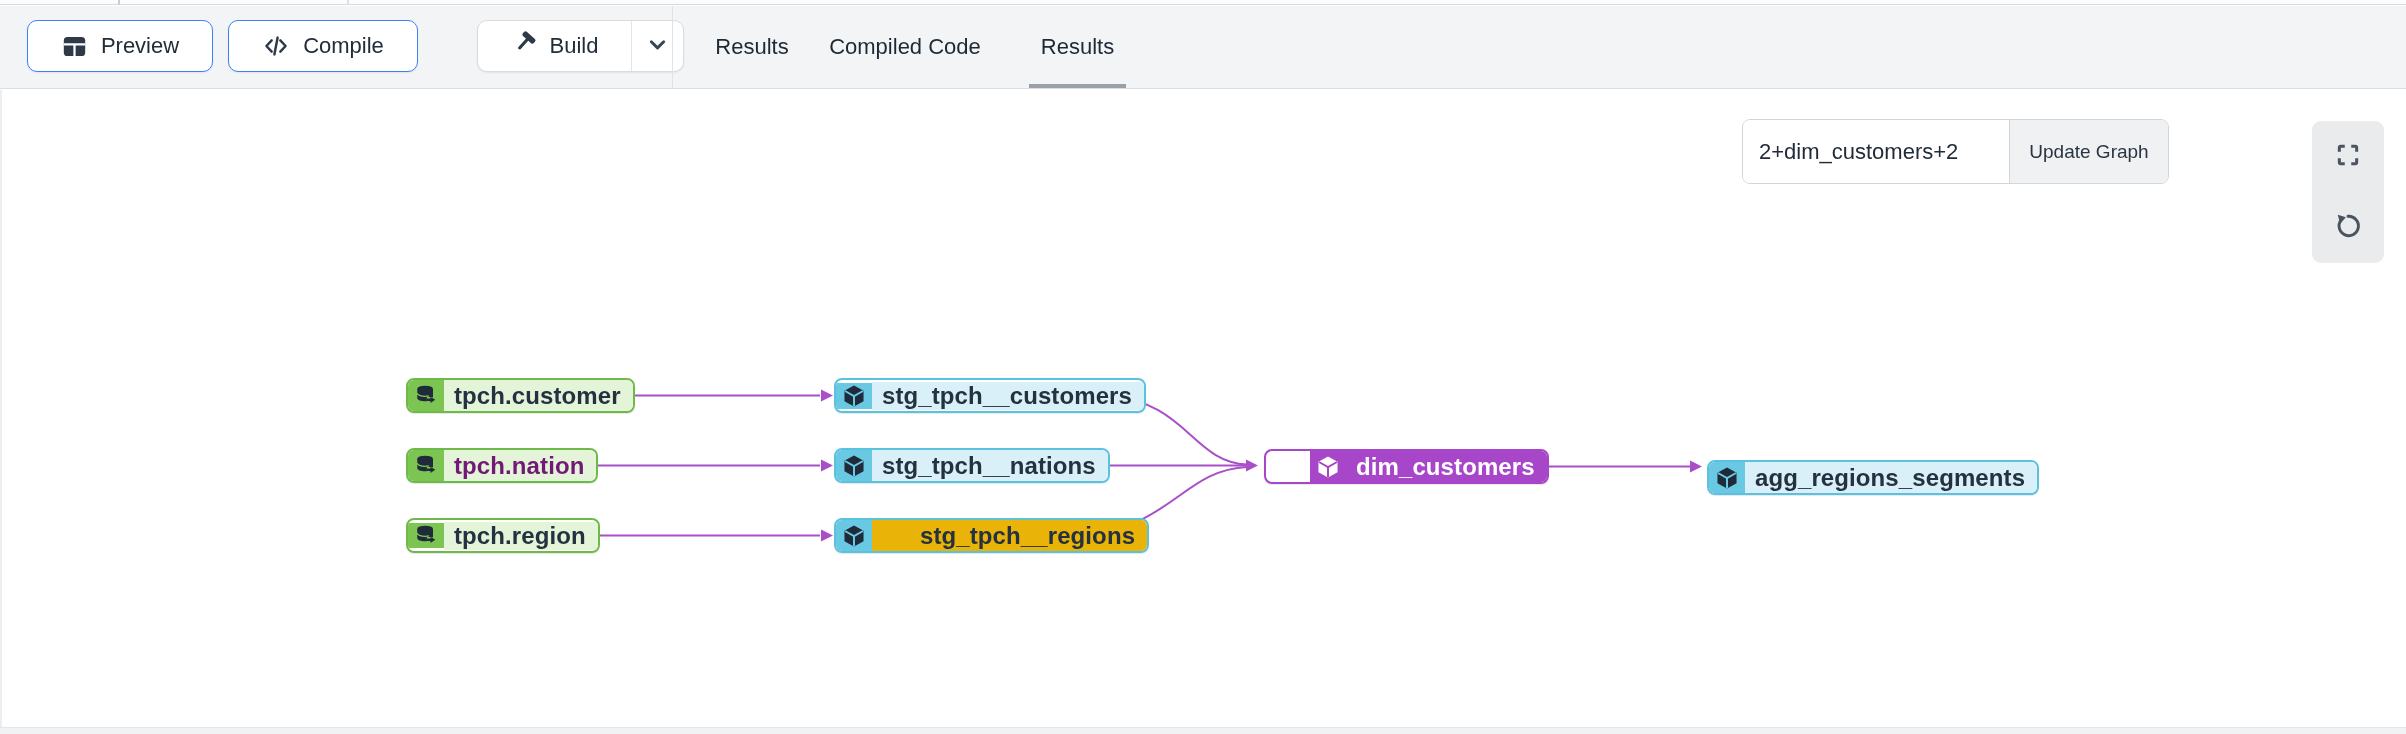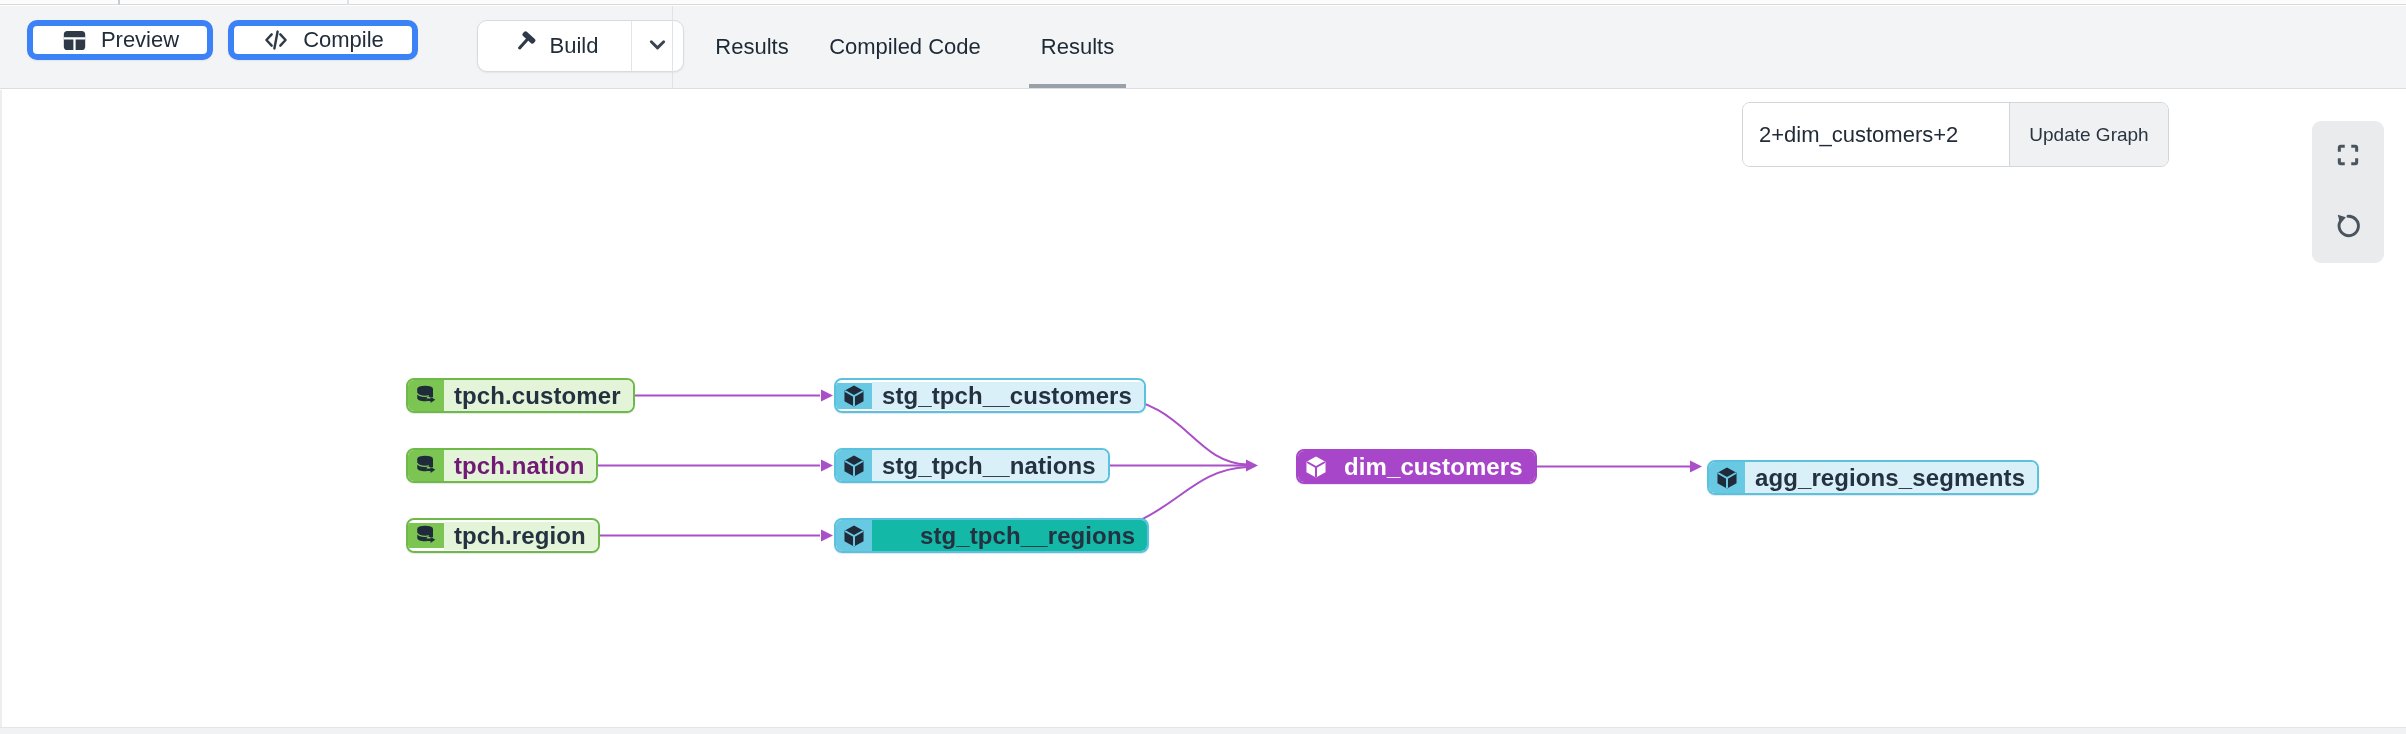--- a/index.html
+++ b/index.html
@@ -10,22 +10,22 @@
     font-family: "Liberation Sans", "DejaVu Sans", sans-serif;
     color: #222d3a;
   }
   
   .top-strip { position:absolute; left:0; top:0; width:100%; height:5px; background:#fcfcfd; border-bottom:1px solid #d7dadd; }
   .ts-div { position:absolute; top:0; width:2px; height:5px; background:#c9cdd2; }
 
   
   .toolbar { position:absolute; left:0; top:6px; width:100%; height:83px; background:#f3f4f6; border-bottom:1px solid #dcdfe2; }
   .tbtn {
-    position:absolute; top:14px; height:40px;
-    background:#fff; border:6px solid #3b82f6; border-radius:10px;
+    position:absolute; top:14px; height:52px;
+    background:#fff; border:1px solid #3b82f6; border-radius:10px;
     box-shadow:0 1px 2px rgba(16,24,40,.07);
     display:flex; align-items:center; justify-content:center; gap:13px;
     font-size:22px; color:#222d3a; cursor:pointer;
     font-family: inherit;
   }
   .tbtn .bicon { display:flex; align-items:center; }
   .build-group {
     position:absolute; top:14px; left:433px; width:207px; height:52px;
     background:#fff; border:1px solid #d9dcdf; border-radius:10px;
     box-shadow:0 1px 2px rgba(16,24,40,.07); display:flex; overflow:hidden;margin-left:44px;
@@ -43,21 +43,21 @@
   .gnode {
     position:absolute; height:35px; border-radius:8px; border:2px solid;
     display:flex; align-items:stretch; overflow:hidden; cursor:pointer;
     box-shadow:0 1px 1px rgba(16,24,40,.10);
   }
   .gnode .nicon { width:36px; display:flex; align-items:center; justify-content:center; }
   .gnode .nlabel { display:flex; align-items:center; padding:0 12px 0 10px; font-weight:700; font-size:24px; letter-spacing:.1px; white-space:nowrap; }
 
   
   .selector {
-    position:absolute; left:1740px; top:12px; width:427px; height:65px;
+    position:absolute; left:1740px; top:29px; width:427px; height:65px;
     display:flex; background:#fff; border:1px solid #d2d6d9; border-radius:8px; overflow:hidden;
   }
   .selector input {
     flex:1; border:none; outline:none; padding:0 16px; font-size:22px; color:#222c38;
     font-family:inherit; background:#fff; min-width:0;
   }
   .selector .upd {
     width:159px; border:none; border-left:1px solid #d2d6d9; background:#eff1f2;
     font-size:19px; color:#2a3542; cursor:pointer; font-family:inherit;
   }
@@ -215,23 +215,23 @@
           </span>
           <span class="nlabel" style="background: rgb(217, 240, 249); color: rgb(36, 49, 64);">stg_tpch__nations</span>
         </div>
         <div class="gnode" style="left: 832px; top: 428px; border-color: rgb(90, 194, 223);">
           <span class="nicon" style="background: rgb(105, 200, 226);">
             <svg width="26" height="26" viewBox="0 0 24 24">
      <path d="M12 2.2 20.8 7.1 V16.9 L12 21.8 3.2 16.9 V7.1 Z" fill="#1f2b3a"></path>
      <path d="M3.7 7.4 12 12.1 20.3 7.4 M12 12.1 V21.3" stroke="#69c8e2" stroke-width="1.8" fill="none"></path>
    </svg>
           </span>
-          <span class="nlabel" style="background: #14b8a6; color: rgb(36, 49, 64); padding-left: 48px;">stg_tpch__regions</span>
-        </div>
-        <div class="gnode" style="left: 1294px; top: 359px; border-color: rgb(167, 70, 200);">
+          <span class="nlabel" style="background: #eab308; color: rgb(36, 49, 64); padding-left: 48px;">stg_tpch__regions</span>
+        </div>
+        <div class="gnode" style="left: 1262px; top: 359px; border-color: rgb(167, 70, 200); padding-left: 44px;">
           <span class="nicon" style="background: rgb(167, 70, 200);">
             <svg width="26" height="26" viewBox="0 0 24 24">
      <path d="M12 2.2 20.8 7.1 V16.9 L12 21.8 3.2 16.9 V7.1 Z" fill="#ffffff"></path>
      <path d="M3.7 7.4 12 12.1 20.3 7.4 M12 12.1 V21.3" stroke="#a746c8" stroke-width="1.8" fill="none"></path>
    </svg>
           </span>
           <span class="nlabel" style="background: rgb(167, 70, 200); color: rgb(255, 255, 255);">dim_customers</span>
         </div>
         <div class="gnode" style="left: 1705px; top: 360px; border-color: rgb(90, 194, 223); margin-top: 10px;">
           <span class="nicon" style="background: rgb(105, 200, 226);">

